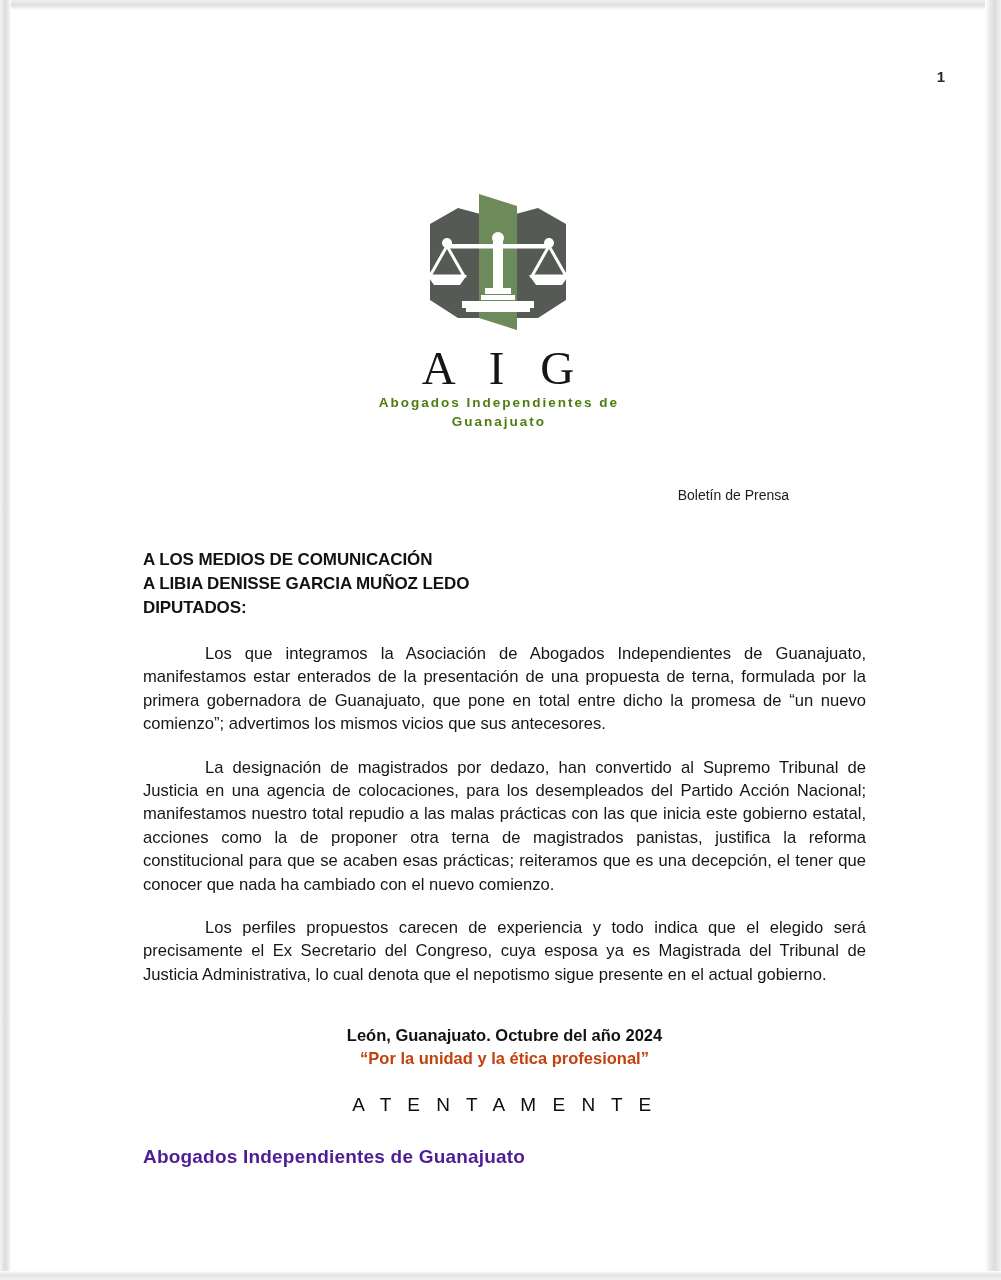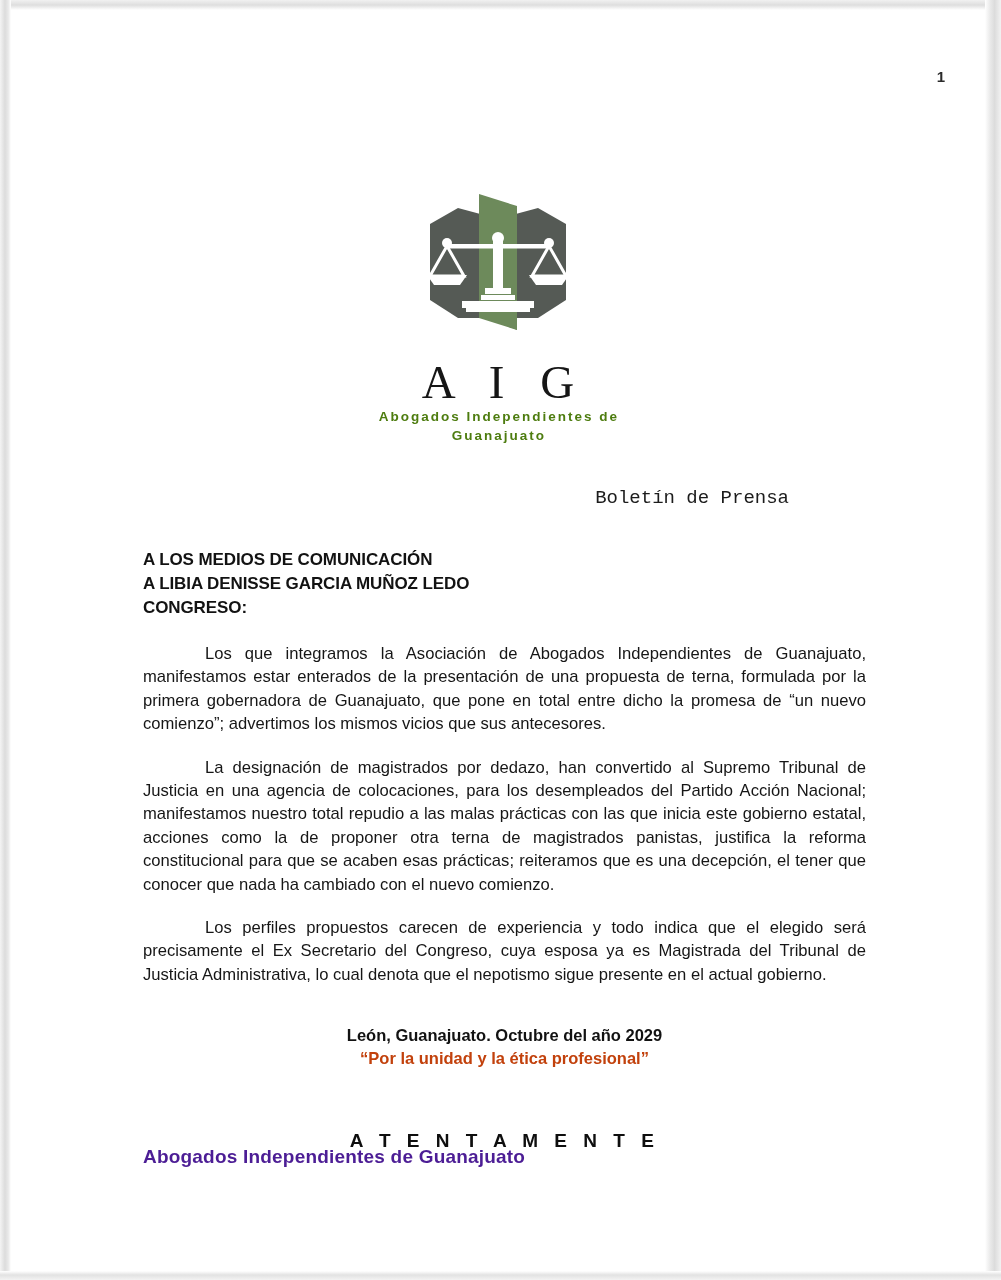--- a/index.html
+++ b/index.html
@@ -74,21 +74,21 @@
     width: 974px;
     text-align: center;
   }
   .logo-mark {
     display: inline-block;
     width: 152px;
     height: 148px;
     line-height: 0;
   }
   .logo-wordmark {
-    margin-top: 18px;
+    margin-top: 4px;
     font-family: "Liberation Serif", serif;
     font-size: 47px;
     letter-spacing: 12px;
     color: #161616;
     font-weight: 400;
     line-height: 1.05;
     padding-left: 12px;
   }
   .logo-sub {
     margin-top: 1px;
@@ -111,24 +111,24 @@
   }
 
   .bulletin {
     position: absolute;
     top: 477px;
     left: 0;
     width: 723px;
     text-align: right;
     padding-right: 77px;
     box-sizing: border-box;
-    font-size: 19px;
+    font-size: 14px;
     font-weight: 400;
     color: #1c1c1c;
-    font-family: Liberation Mono, monospace;
+    font-family: Liberation Sans, sans-serif;
   }
 
   .addressees {
     position: absolute;
     top: 538px;
     left: 0;
     width: 723px;
   }
   .addressees .line {
     font-size: 17px;
@@ -171,26 +171,26 @@
     color: #121212;
   }
   .closing .motto {
     font-size: 16.5px;
     font-weight: 700;
     line-height: 23px;
     color: #c2410c;
   }
   .sign-off {
     position: absolute;
-    top: 1120px;
+    top: 1084px;
     left: 0;
     width: 723px;
     text-align: center;
     font-size: 19px;
-    font-weight: 700;
+    font-weight: 400;
     letter-spacing: 5.5px;
     color: #0e0e0e;
   }
   .signature {
     position: absolute;
     top: 1136px;
     left: 0;
     width: 723px;
     text-align: left;
     font-size: 19px;
@@ -259,31 +259,31 @@
       </div>
     </div>
 
     <div class="doc">
 
       <div class="bulletin">Boletín de Prensa</div>
 
       <div class="addressees">
         <div class="line">A LOS MEDIOS DE COMUNICACIÓN</div>
         <div class="line">A LIBIA DENISSE GARCIA MUÑOZ LEDO</div>
-        <div class="line">CONGRESO:</div>
+        <div class="line">DIPUTADOS:</div>
       </div>
 
       <div class="body-text">
         <p>Los que integramos la Asociación de Abogados Independientes de Guanajuato, manifestamos estar enterados de la presentación de una propuesta de terna, formulada por la primera gobernadora de Guanajuato, que pone en total entre dicho la promesa de “un nuevo comienzo”; advertimos los mismos vicios que sus antecesores.</p>
         <p>La designación de magistrados por dedazo, han convertido al Supremo Tribunal de Justicia en una agencia de colocaciones, para los desempleados del Partido Acción Nacional; manifestamos nuestro total repudio a las malas prácticas con las que inicia este gobierno estatal, acciones como la de proponer otra terna de magistrados panistas, justifica la reforma constitucional para que se acaben esas prácticas; reiteramos que es una decepción, el tener que conocer que nada ha cambiado con el nuevo comienzo.</p>
         <p>Los perfiles propuestos carecen de experiencia y todo indica que el elegido será precisamente el Ex Secretario del Congreso, cuya esposa ya es Magistrada del Tribunal de Justicia Administrativa, lo cual denota que el nepotismo sigue presente en el actual gobierno.</p>
       </div>
 
       <div class="closing">
-        <div class="place-date">León, Guanajuato. Octubre del año 2029</div>
+        <div class="place-date">León, Guanajuato. Octubre del año 2024</div>
         <div class="motto">“Por la unidad y la ética profesional”</div>
       </div>
 
       <div class="sign-off">A T E N T A M E N T E</div>
 
       <div class="signature">Abogados Independientes de Guanajuato</div>
 
     </div>
   </div>
 </div>

